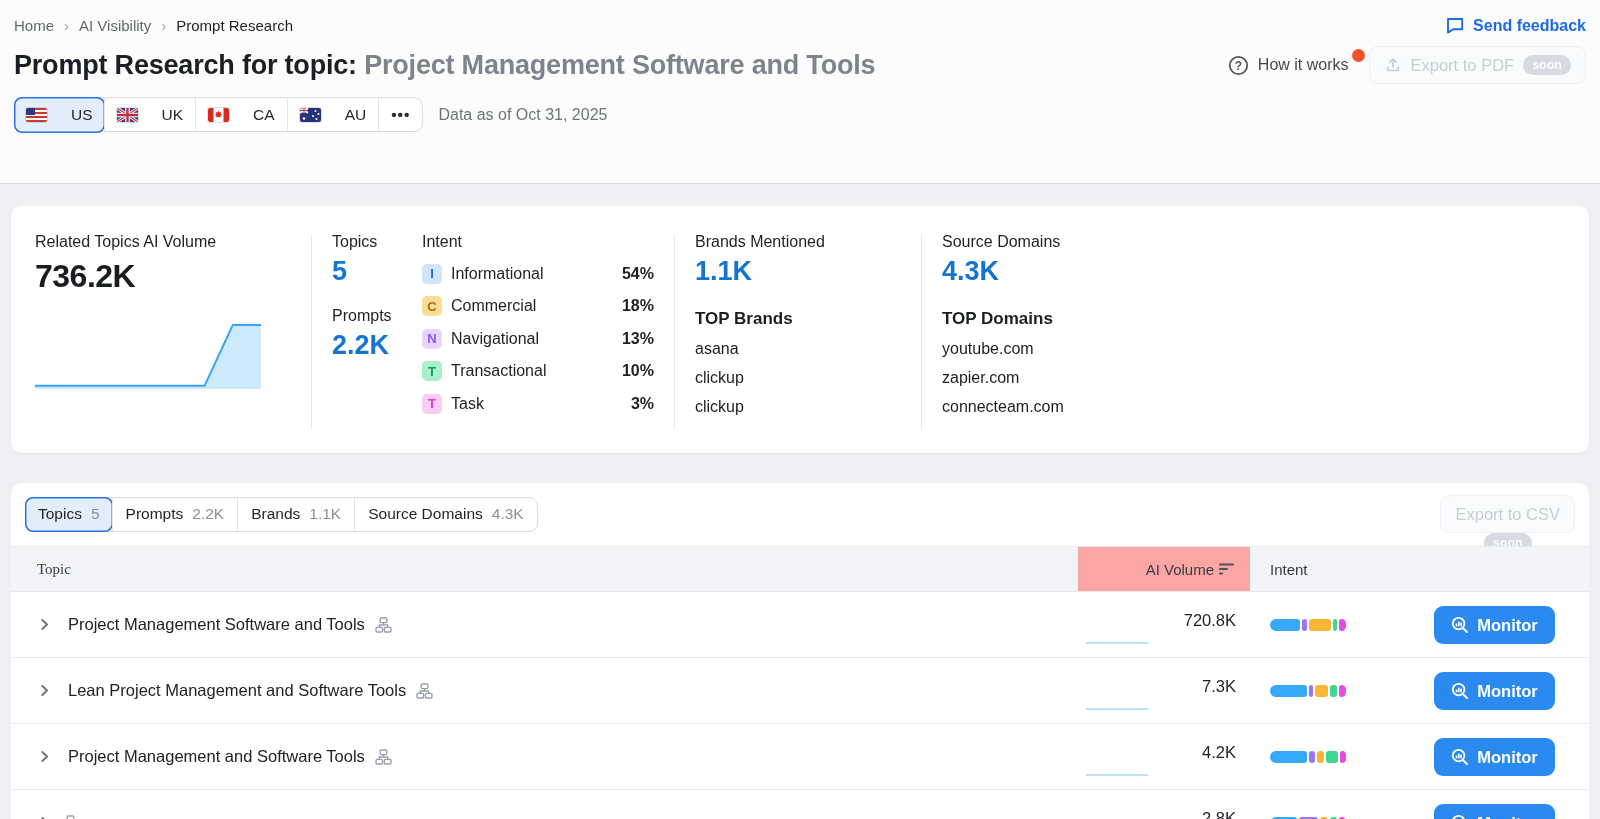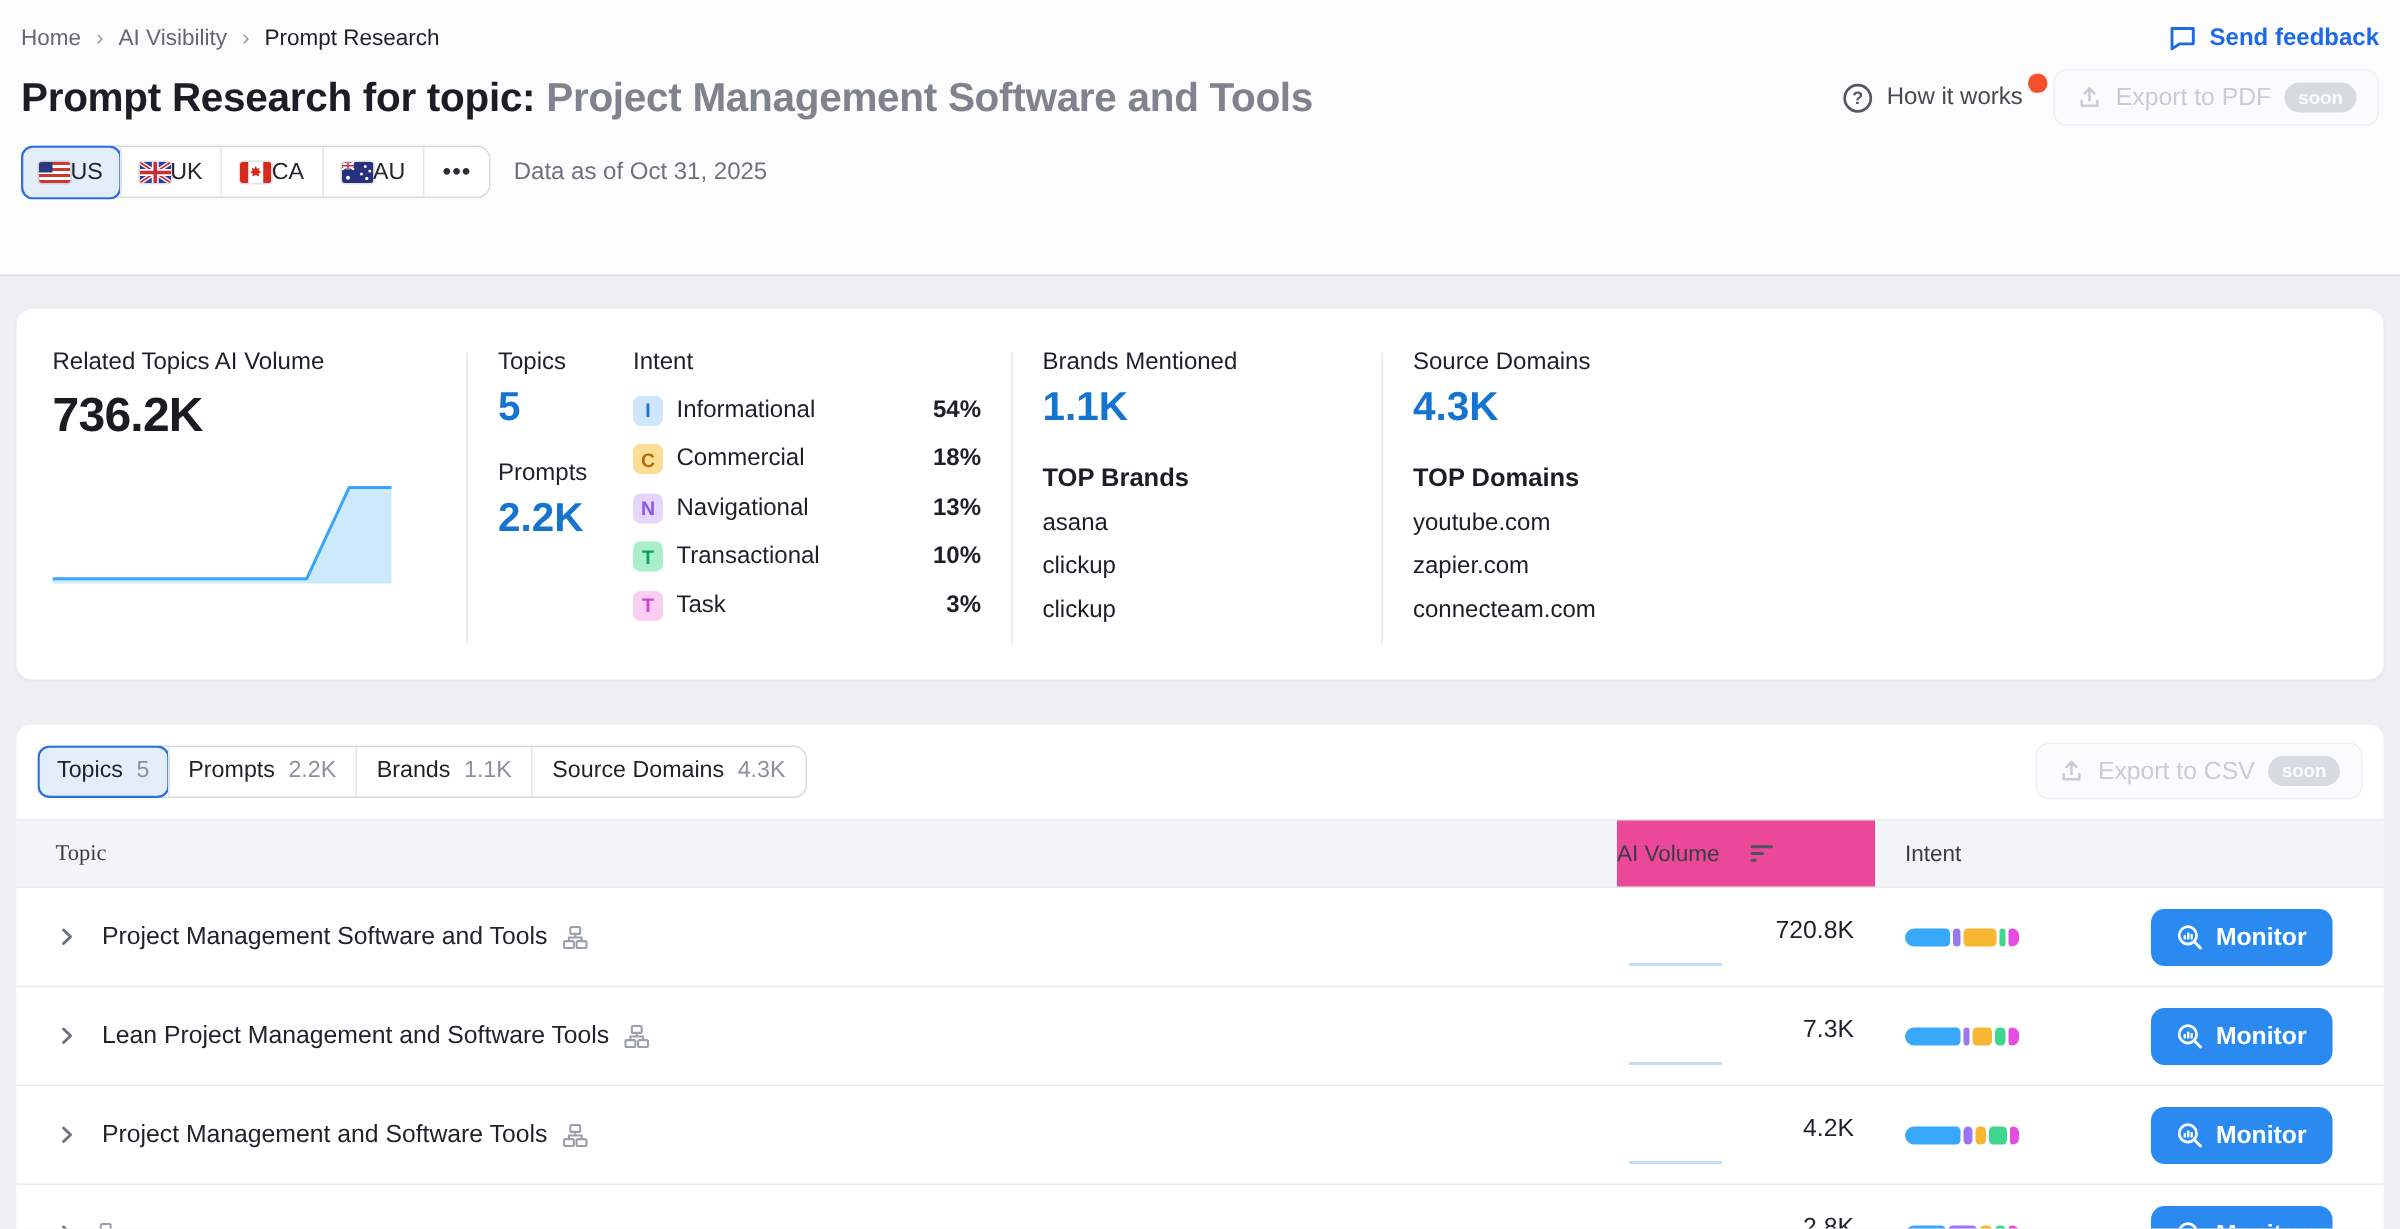--- a/index.html
+++ b/index.html
@@ -20,21 +20,21 @@
   .page-title{ font-size:27px; font-weight:700; color:#1b1e24; letter-spacing:-0.2px; }
   .title-topic{ color:#7e838e; }
   .titlerow-right{ margin-left:auto; display:flex; align-items:center; gap:20px; }
   .hiw{ display:flex; align-items:center; gap:9px; font-size:16px; color:#45494f; position:relative; cursor:pointer; }
   .hiw-dot{ position:absolute; top:-6px; right:-16px; width:13px; height:13px; border-radius:50%; background:#f4502c; }
   .btn-disabled{ display:flex; align-items:center; gap:9px; height:38px; padding:0 14px; border-radius:9px;
     background:#fafbfc; border:1px solid #eef0f3; color:#c7ccd6; font-size:16.5px; }
   .soon-pill{ background:#d6dae1; color:#fbfcfe; font-size:12.5px; font-weight:600; padding:3px 9px; border-radius:10px; }
   .filterrow{ display:flex; align-items:center; gap:15px; margin-top:13px; }
   .seggroup{ display:flex; align-items:stretch; background:#fff; border:1px solid #d6d9de; border-radius:9px; height:35px; }
-  .ctab{ display:flex; align-items:center; gap:0; padding:0 12px; font-size:15.5px; color:#23262b; border-left:1px solid #e3e5e9; cursor:pointer; }
+  .ctab{ display:flex; align-items:center; gap:24px; padding:0 12px; font-size:15.5px; color:#23262b; border-left:1px solid #e3e5e9; cursor:pointer; }
   .ctab:first-child{ border-left:none; }
   .ctab.selected{ background:#e4eefb; box-shadow:inset 0 0 0 1.5px #2e6fdf; border-radius:8px; margin:-1px; height:36px; }
   .flag{ display:inline-flex; border-radius:2px; overflow:hidden; box-shadow:0 0 0 1px rgba(0,0,0,.12); line-height:0; }
   .more-tab{ letter-spacing:1px; color:#2a2d33; font-weight:700; }
   .select{ display:flex; align-items:center; gap:11px; height:36px; padding:0 13px; background:#fff; border:1px solid #d6d9de; border-radius:9px; font-size:16px; color:#1f2228; cursor:pointer; }
   .dataasof{ font-size:16px; color:#6d737e; }
   
   .card{ background:#fff; margin:22px 11px 0; border-radius:10px; height:247px; display:flex; padding:27px 24px 0; box-shadow:0 1px 2px rgba(25,29,36,.05); }
   .sec-label{ font-size:16px; color:#1d2026; }
   .sec1{ width:256px; }
@@ -58,24 +58,24 @@
   .top-label{ font-size:17px; font-weight:700; margin-top:22px; color:#1b1e24; }
   .top-item{ font-size:16px; margin-top:11px; color:#1b1e24; }
   
   .panel{ background:#fff; margin:30px 11px 0; border-radius:10px 10px 0 0; height:364px; position:relative; }
   .tabsrow{ display:flex; align-items:center; padding:12px 14px 13px; }
   .vtab{ display:flex; align-items:center; gap:9px; padding:0 13px; font-size:15.5px; color:#1e2126; border-left:1px solid #e3e5e9; cursor:pointer; height:33px; }
   .vtab:first-child{ border-left:none; }
   .vtab .cnt{ color:#8b909b; }
   .vtab.selected{ background:#e4eefb; box-shadow:inset 0 0 0 1.5px #2e6fdf; border-radius:8px; margin:-1px; height:35px; }
   .vtabs{ height:35px; }
-  .tabsrow .btn-disabled{ margin-left:auto; }
+  .tabsrow .btn-disabled{ margin-left:auto;flex-direction:column; }
   .thead{ height:46px; background:#f3f4f7; border-top:1px solid #e7e9ed; border-bottom:1px solid #e7e9ed; position:relative; display:flex; align-items:center; font-size:15px; color:#383c45; }
   .th-topic{ padding-left:26px;font-family:Liberation Serif, serif; }
-  .th-vol{ position:absolute; left:1067px; top:0; height:100%; width:172px; background:#ec4899; display:flex; align-items:center; justify-content:flex-start; gap:20px; padding-right:14px; }
+  .th-vol{ position:absolute; left:1067px; top:0; height:100%; width:172px; background:#fca5a5; display:flex; align-items:center; justify-content:flex-end; gap:4px; padding-right:14px; }
   .th-intent{ position:absolute; left:1259px; }
   .trow{ height:66px; border-bottom:1px solid #e9ebee; position:relative; display:flex; align-items:center; background:#fff; }
   .chev{ margin-left:26px; display:flex; cursor:pointer; }
   .topic-name{ margin-left:16px; font-size:16.5px; color:#202329; }
   .sitemap{ margin-left:10px; display:flex; }
   .vol-cell{ position:absolute; left:1067px; width:172px; top:0; height:100%; }
   .vol-val{ position:absolute; right:14px; top:19px; font-size:16.5px; color:#1d2026; }
   .vol-spark{ position:absolute; left:8px; bottom:13px; width:62px; height:2px; background:#bfe0f8; }
   .ibar{ position:absolute; left:1259px; top:27px; width:76px; height:12px; display:flex; gap:2px; }
   .ibar span{ height:100%; border-radius:3px; }

